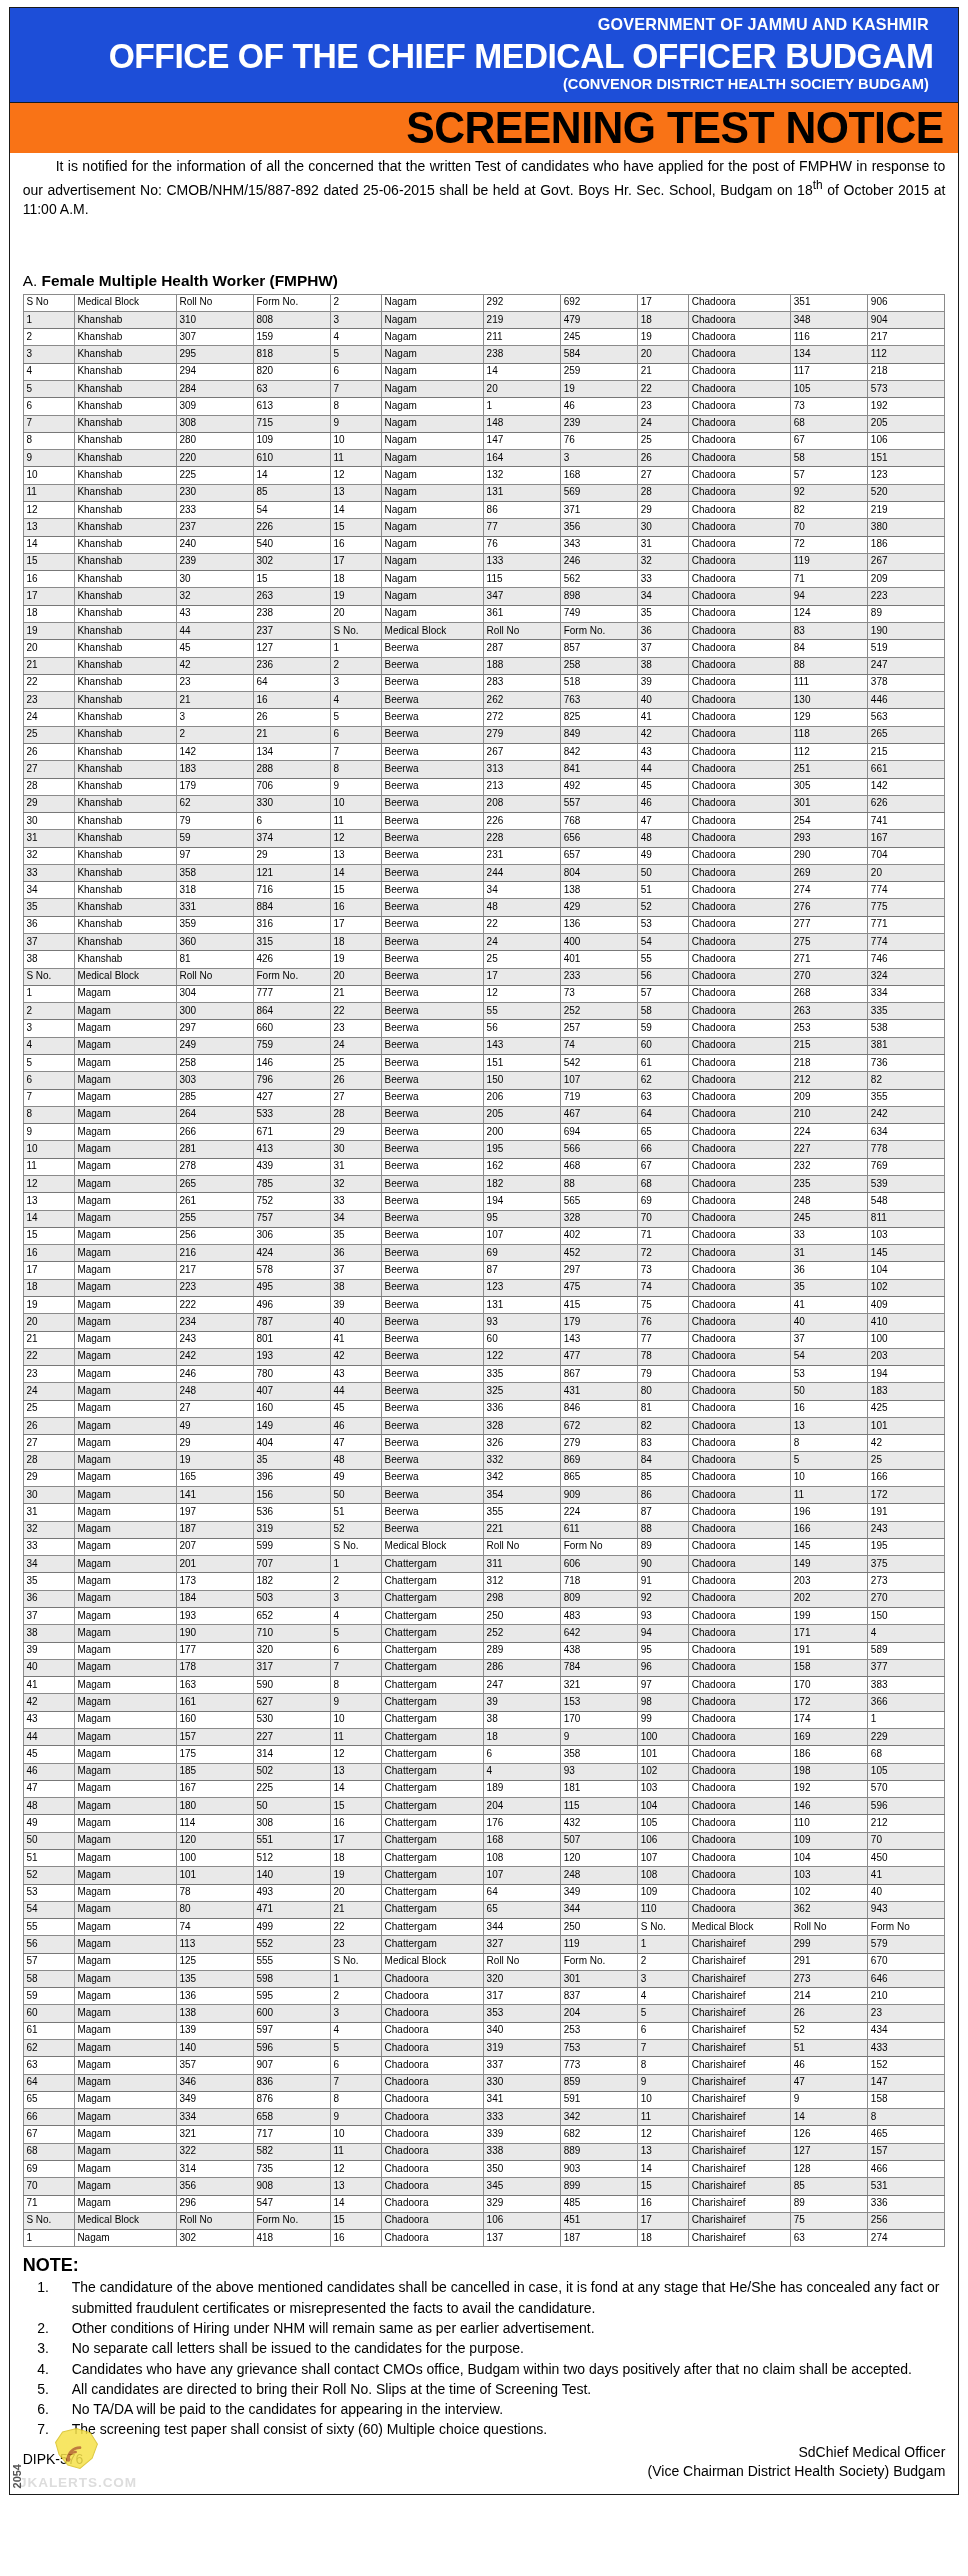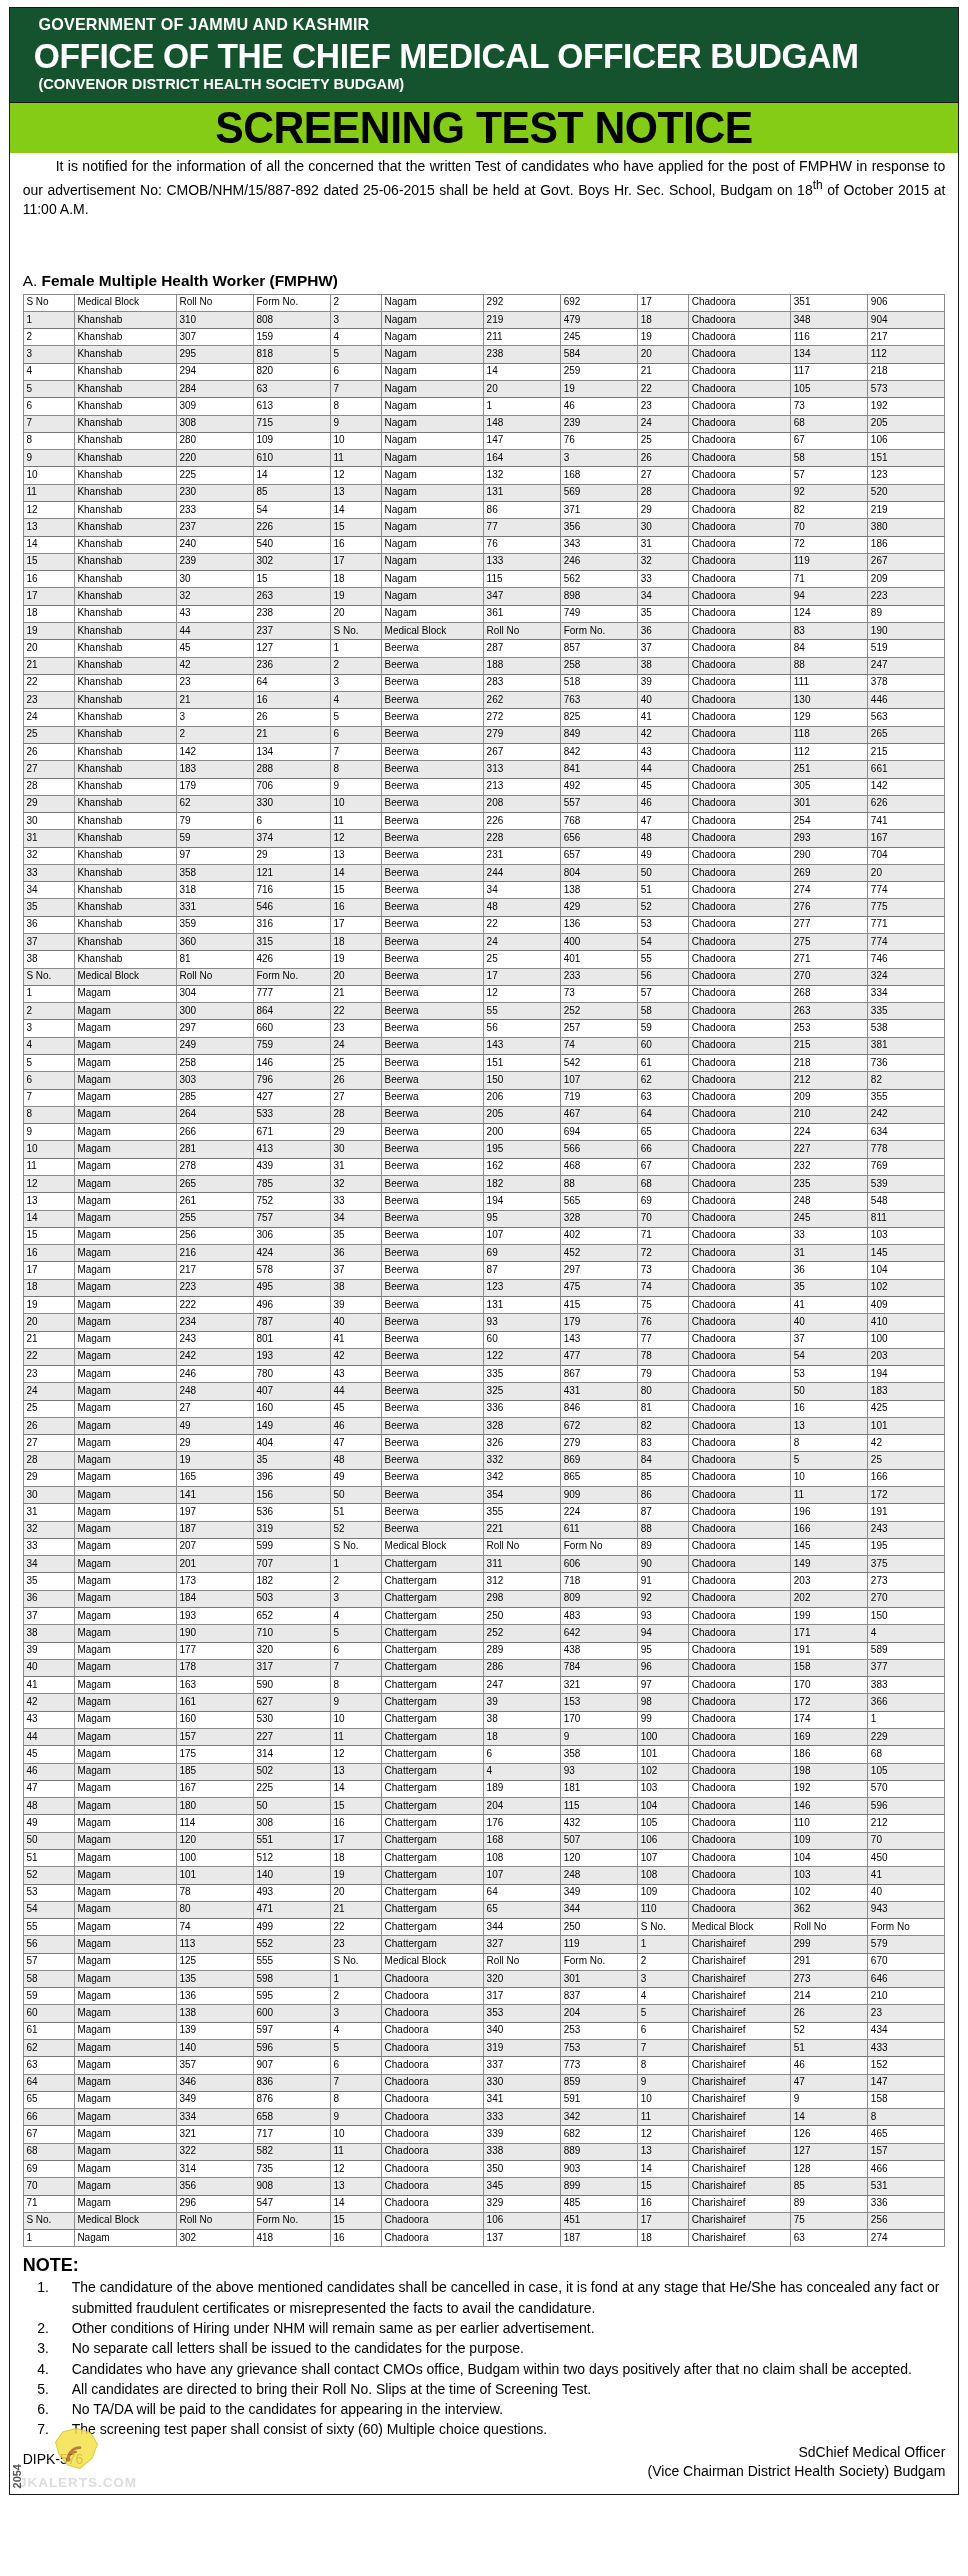--- a/index.html
+++ b/index.html
@@ -15,23 +15,23 @@
     padding:7.3px 9px 5.4px 9px;
     background:#fff;
     position:relative;
   }
   .outer-frame{
     border:1.8px solid #1a1a1a;
     padding:0;
   }
   
   .hdr-black{
-    background:#14532d;
+    background:#1d4ed8;
     color:#fff;
-    text-align:left;
+    text-align:right;
     padding:7.3px 5.4px 9px 5.4px;
   }
   .hdr-gov{
     font-size:17px;
     font-weight:bold;
     letter-spacing:0.2px;
     line-height:1.1;
     margin-bottom:3.6px;
     transform:scaleX(.95);
   }
@@ -44,22 +44,22 @@
     margin:0.9px 0 2.7px 0;
     white-space:nowrap;
   }
   .hdr-convenor{
     font-size:15.4px;
     font-weight:bold;
     line-height:1.1;
     transform:scaleX(.95);
   }
   .hdr-white{
-    background:#84cc16;
-    text-align:center;
+    background:#f97316;
+    text-align:right;
     border-top:1.8px solid #1a1a1a;
     padding:1.8px 0 1.8px 0;
   }
   .hdr-screening{
     font-size:44px;
     font-weight:bold;
     letter-spacing:-0.5px;
     line-height:1.05;
     transform:scaleX(.97);
     white-space:nowrap;
@@ -692,21 +692,21 @@
             <td>138</td>
             <td>51</td>
             <td>Chadoora</td>
             <td>274</td>
             <td>774</td>
           </tr>
           <tr class="alt">
             <td>35</td>
             <td>Khanshab</td>
             <td>331</td>
-            <td>546</td>
+            <td>884</td>
             <td>16</td>
             <td>Beerwa</td>
             <td>48</td>
             <td>429</td>
             <td>52</td>
             <td>Chadoora</td>
             <td>276</td>
             <td>775</td>
           </tr>
           <tr>

